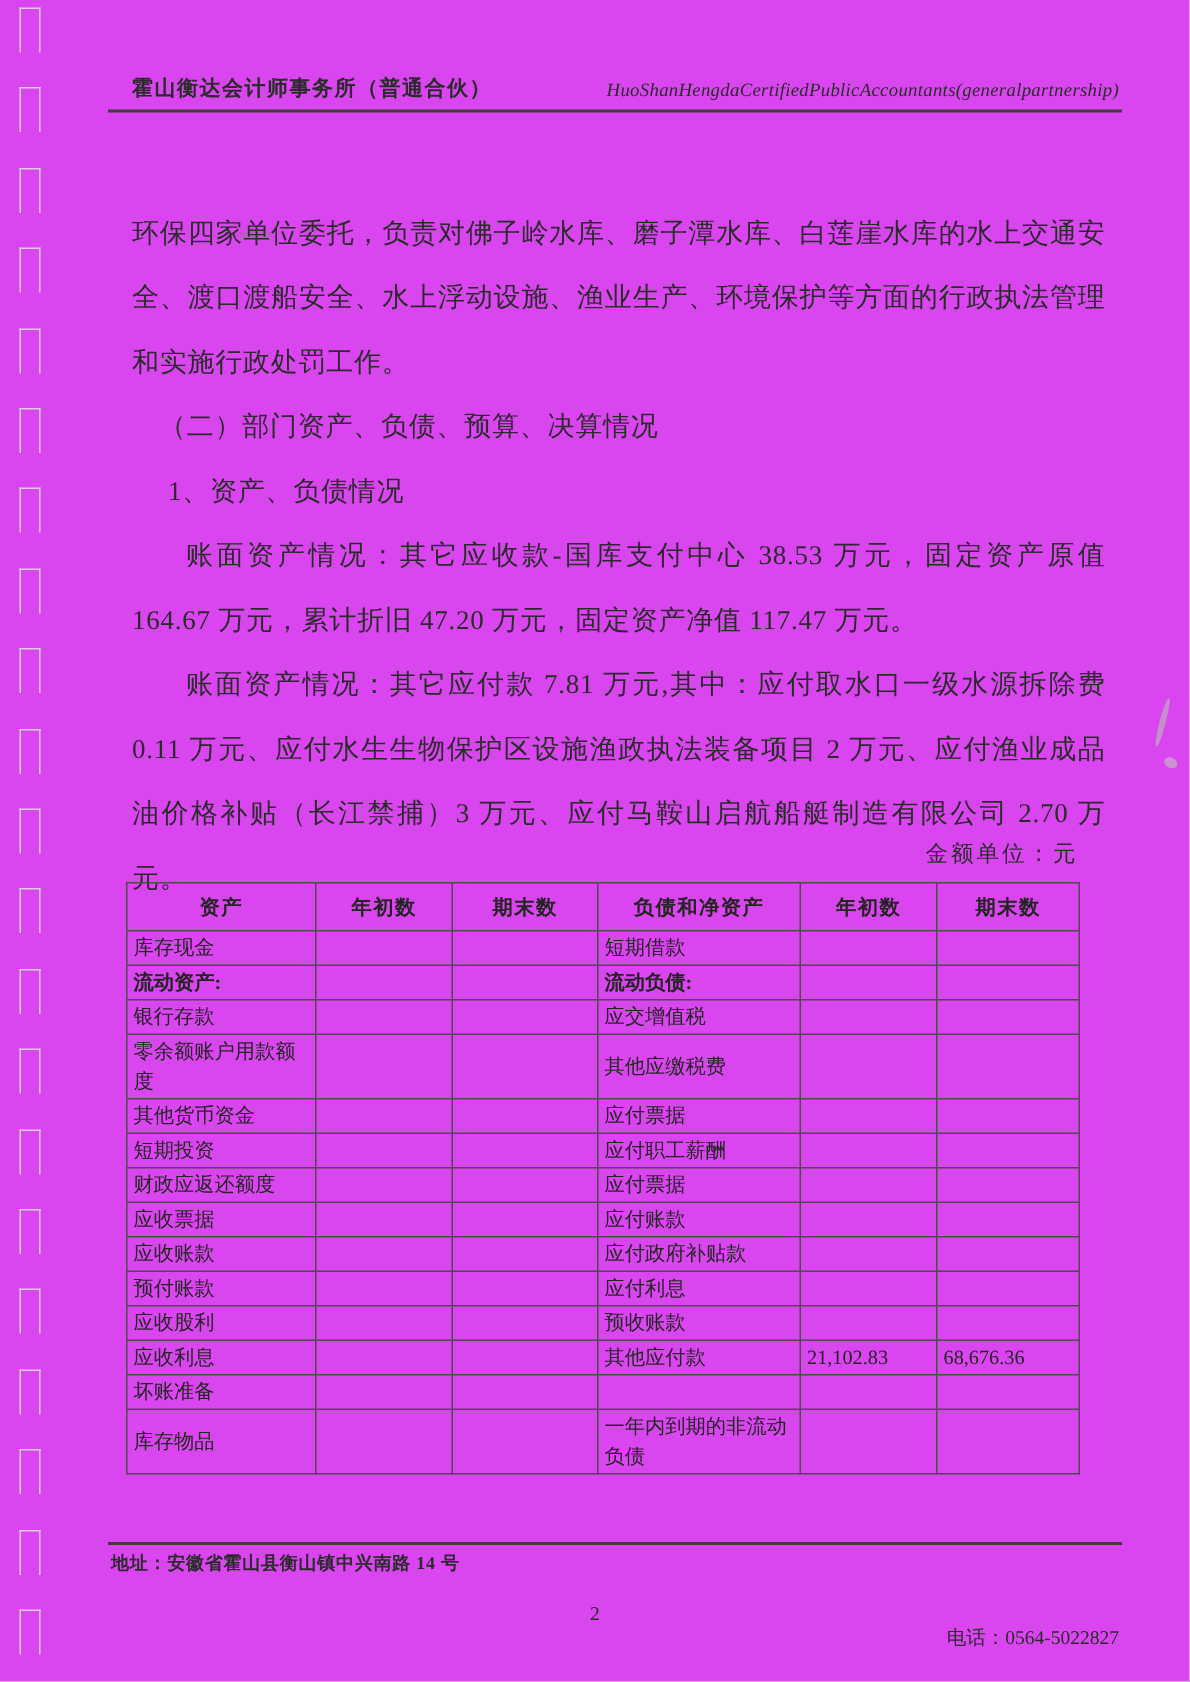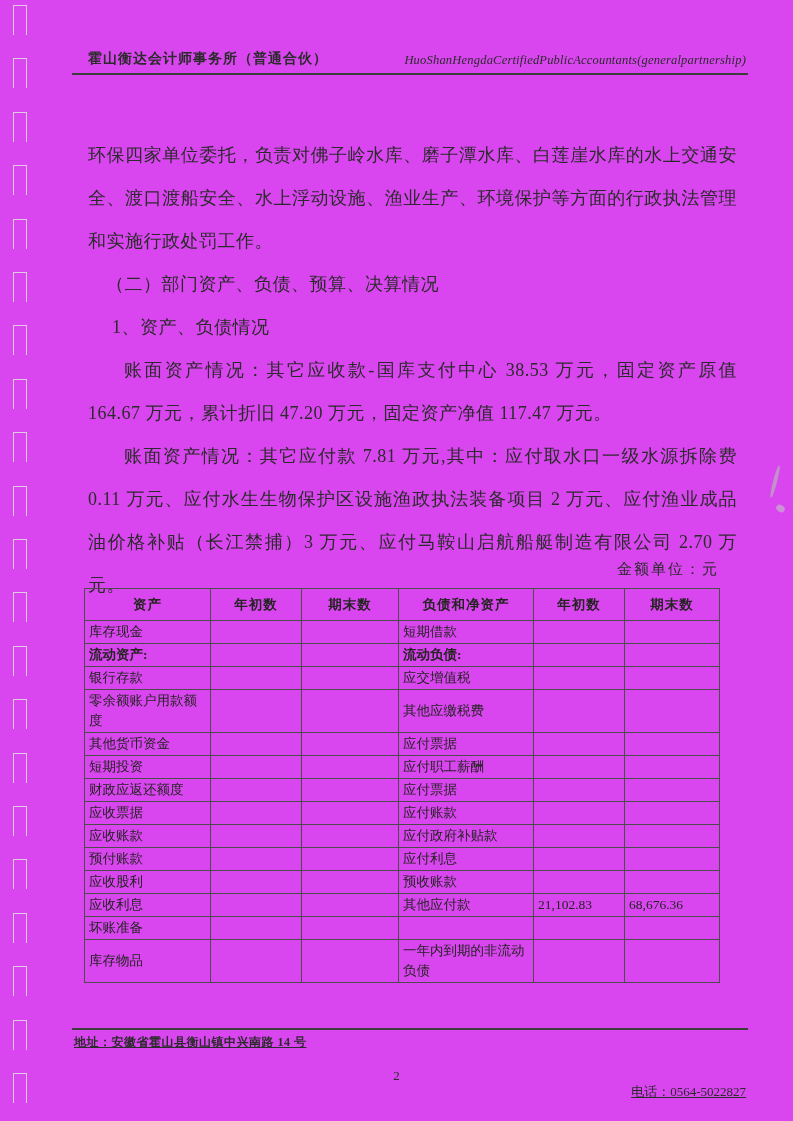--- a/index.html
+++ b/index.html
@@ -68,21 +68,21 @@
     padding: 1px 4px;
     overflow: hidden;
   }
   table.bs th { font-weight: bold; height: 29px; text-align: center; letter-spacing: 1px; }
   table.bs td { height: 20px; }
   td.lbl { text-align: left; padding-left: 12px; line-height: 20px; }
   td.num { text-align: left; padding-right: 9px; font-family: "Liberation Serif", serif; }
   td.cat { font-weight: bold; }
   
   .footer-block { position: absolute; top: 1023px; left: 72px; width: 676px; }
-  .footer-row { display: flex; justify-content: space-between; align-items: flex-start; padding: 4px 2px 0 2px; text-decoration: underline; }
+  .footer-row { display: flex; justify-content: space-between; align-items: flex-start; padding: 4px 2px 0 2px; }
   .addr { font-size: 12px; font-weight: bold; letter-spacing: .5px; }
   .phone { font-size: 13px; padding-top: 6px; margin-top: 43px; }
   .page-num {
     position: absolute; top: 1068px; left: 0; width: 100%;
     text-align: center; font-size: 13px;
   }
 </style>
 </head>
 <body>
 

